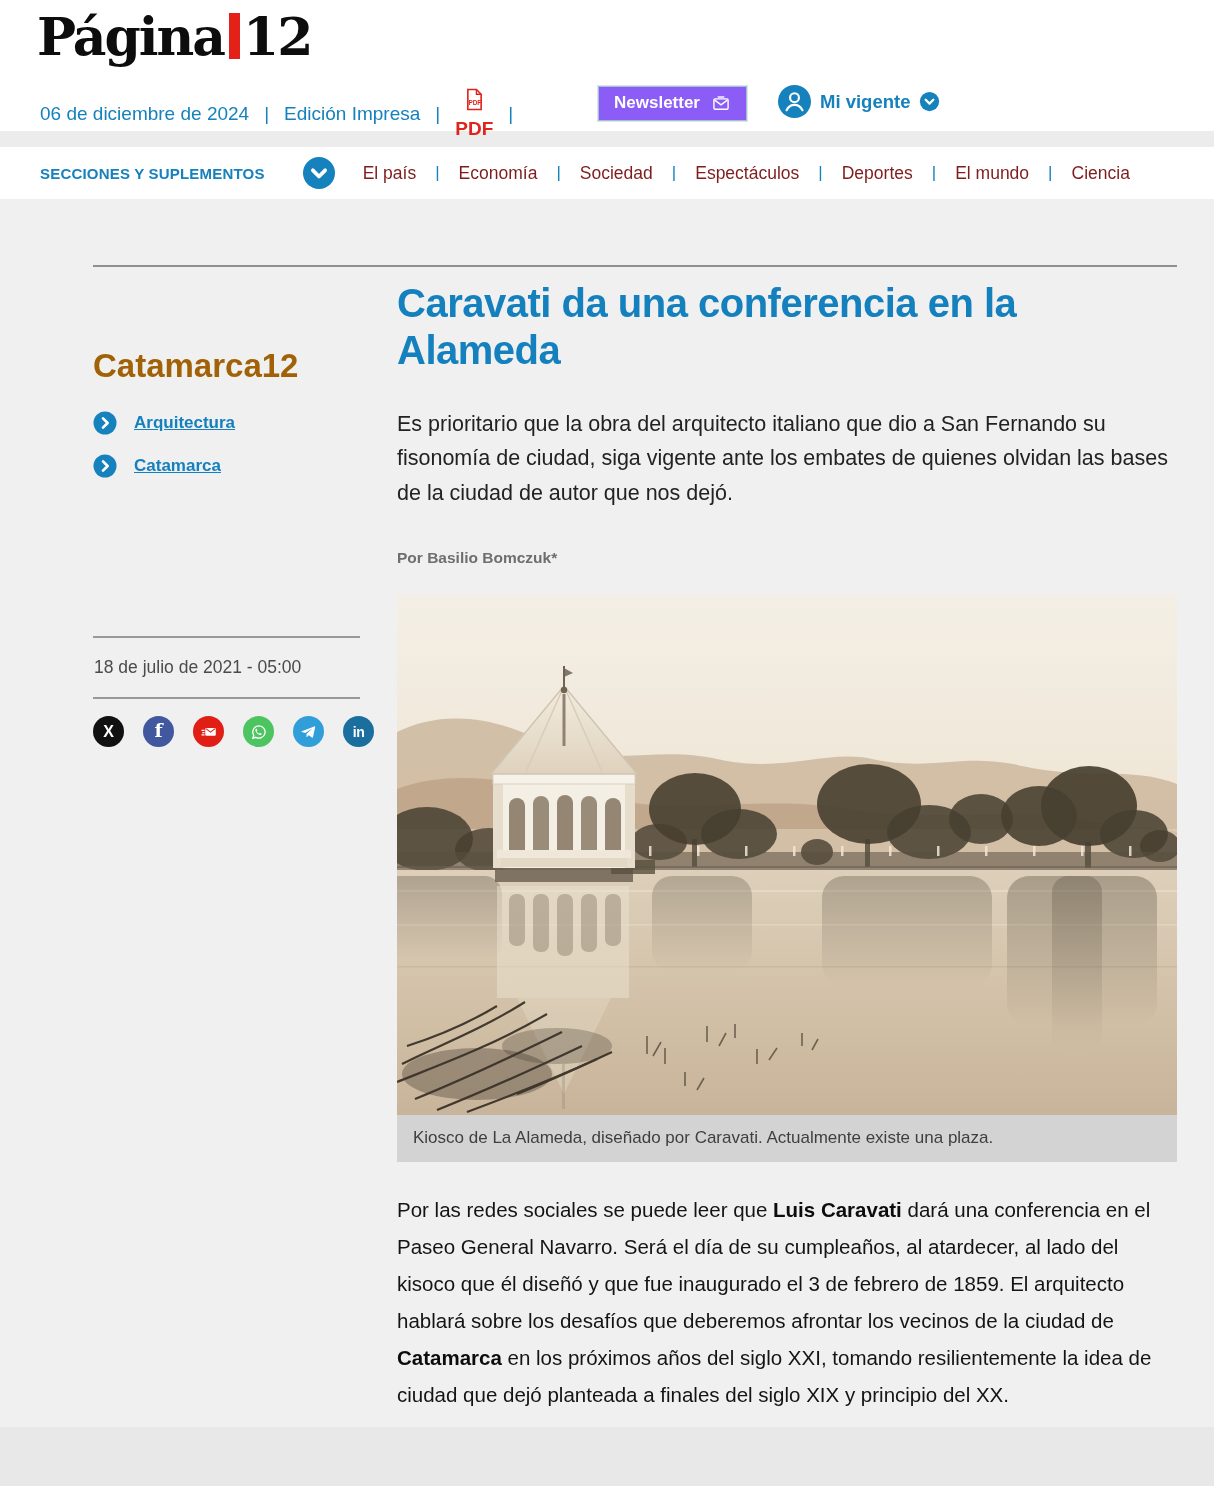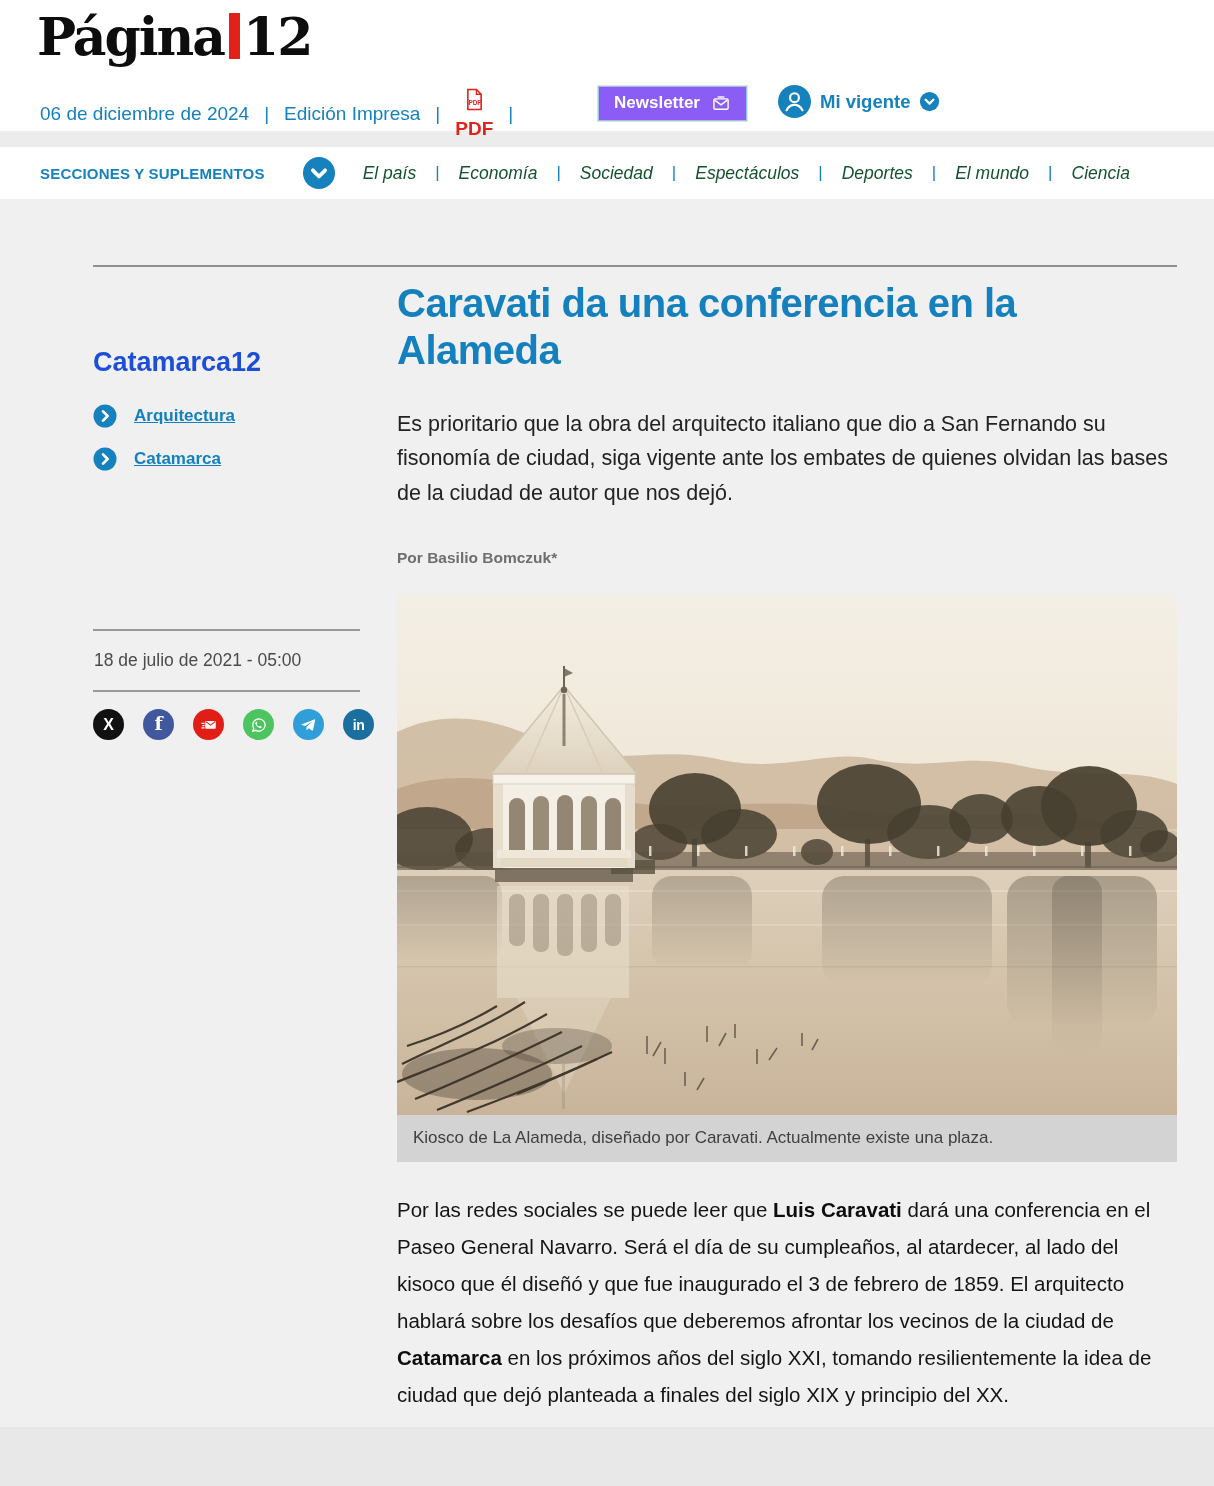--- a/index.html
+++ b/index.html
@@ -26,29 +26,29 @@
   .account-label { color:#1581bd; font-weight:bold; font-size:18.5px; }
 
   
   .divider-band { height:16px; background:#ececec; }
   .main-nav { background:#fff; height:52px; display:flex; align-items:center; padding:0 40px; }
   .sections-label { color:#1581bd; font-weight:bold; font-size:15px; letter-spacing:.2px; cursor:pointer; }
   .nav-chevron { margin-left:38px; display:flex; cursor:pointer; }
   .nav-items { list-style:none; display:flex; align-items:center; margin-left:28px; font-size:17.5px; }
   .nav-items li { display:flex; align-items:center; }
   .nav-items li + li::before { content:"|"; color:#1581bd; margin:0 19px; font-size:17px; }
-  .nav-items a { color:#14532d; text-decoration:none; cursor:pointer;font-style:italic; }
+  .nav-items a { color:#7f1d1d; text-decoration:none; cursor:pointer; }
 
   
   .content { padding-bottom:0; }
   .top-rule { border:none; border-top:2px solid #8f8f8f; margin:66px 37px 0 93px; }
   .columns { display:grid; grid-template-columns:267px 780px; column-gap:37px; margin:0 37px 0 93px; align-items:start; }
 
   
-  .supplement-title { color:#1d4ed8; font-size:27px; font-weight:bold; margin-top:80px; cursor:pointer; }
+  .supplement-title { color:#a16207; font-size:33px; font-weight:bold; margin-top:80px; cursor:pointer; }
   .sidebar-links { list-style:none; margin-top:26px; }
   .sidebar-links li { display:flex; align-items:center; gap:17px; margin-bottom:19px; }
   .sidebar-links a { color:#1480bd; font-weight:bold; font-size:17px; text-decoration:underline; cursor:pointer; }
   .pub-block { margin-top:158px; border-top:2px solid #999; border-bottom:2px solid #999; padding:19px 1px; }
   .pub-date { font-size:17.5px; color:#4b4b4b; }
   .share-row { margin-top:17px; display:flex; gap:19px; }
   .share-icon { width:31px; height:31px; border-radius:50%; display:flex; align-items:center; justify-content:center;
                 color:#fff; cursor:pointer; flex:0 0 auto; }
   .share-icon .tglyph { font-weight:bold; font-size:16px; line-height:1; }
   .share-icon .tglyph.serif { font-family:"DejaVu Serif", serif; font-size:19px; margin-top:-2px; }

